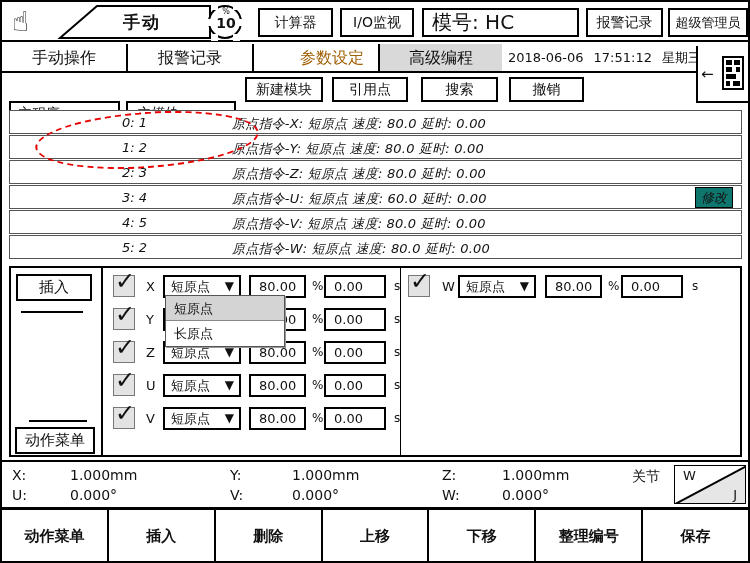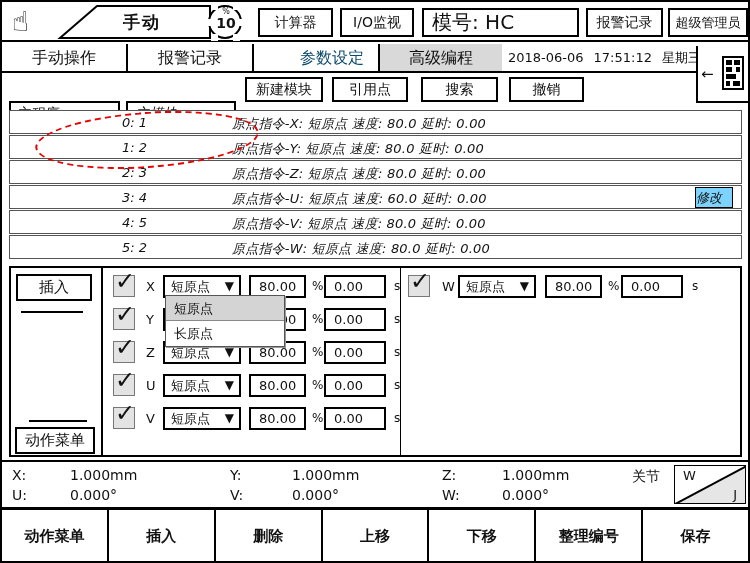--- a/index.html
+++ b/index.html
@@ -14,39 +14,39 @@
 .mode-label { position:absolute; left:95px; top:9px; width:90px; text-align:center; font-size:17px; font-weight:bold; letter-spacing:2px; }
 .speed-unit { position:absolute; left:212px; top:5px; width:24px; text-align:center; font-size:8px; }
 .speed-value { position:absolute; left:210px; top:13px; width:28px; text-align:center; font-size:14px; font-weight:bold; }
 .tb-btn { position:absolute; top:6px; height:29px; border:2px solid #000; background:#fff; font-size:14px; text-align:center; line-height:25px; }
 .tb-model { position:absolute; top:6px; height:29px; border:2px solid #000; background:#fff; font-size:20px; line-height:25px; padding-left:8px; text-align:left; }
 
 
 .tabrow { position:absolute; left:0; top:42px; width:100%; height:29px; border-bottom:2px solid #000; display:flex; }
 .tab { width:126px; height:100%; border-right:2px solid #000; font-size:16px; text-align:center; line-height:27px; background:#fff; }
 .tab.active { background:#d9d9d9; border-right:none; width:122px; }
-.tab.disabled { color:#0c4a6e;padding-left:32px; }
+.tab.disabled { color:#a16207;padding-left:32px; }
 .datetime { position:absolute; left:506px; top:47px; width:190px; font-size:13px; white-space:nowrap; }
 .datetime span { margin-right:10px; }
 .corner-box { position:absolute; left:694px; top:44px; width:54px; height:57px; background:#fff; border-left:2px solid #000; border-bottom:2px solid #000; z-index:6; }
 .corner-arrow { position:absolute; left:3px; top:19px; font-size:15px; }
 .corner-grid { position:absolute; left:24px; top:10px; }
 
 
 .toolrow { position:absolute; left:0; top:72px; width:100%; height:32px; }
 .sel { position:absolute; top:3px; height:25px; border:2px solid #000; background:#fff; font-size:14px; line-height:21px; padding-left:7px;margin-top:24px; }
 .sel .arr { position:absolute; right:6px; top:1px; font-size:13px; }
 .tr-btn { position:absolute; top:3px; height:25px; border:2px solid #000; background:#fff; font-size:14px; text-align:center; line-height:21px; }
 
 
 .plist { position:absolute; left:7px; top:108px; width:733px; }
 .prow { position:relative; height:24px; border:1px solid #555; margin-bottom:1px; background:#fff;font-style:italic; }
 .prow .idx { position:absolute; left:112px; top:4px; font-size:13px; }
 .prow .txt { position:absolute; left:222px; top:4px; font-size:13px; letter-spacing:0.2px; }
-.modify-btn { position:absolute; right:8px; top:1px; width:38px; height:21px; border:1px solid #000; background:#7dd3fc; font-size:13px; line-height:19px; }
+.modify-btn { position:absolute; right:8px; top:1px; width:38px; height:21px; border:1px solid #000; background:#0f766e; font-size:13px; text-align:center; line-height:19px; }
 .red-ellipse { position:absolute; left:33px; top:110px; width:224px; height:56px; border:2px dashed #e80000; border-radius:50%; transform:rotate(-4deg); pointer-events:none; z-index:5; }
 
 
 .editor { position:absolute; left:7px; top:264px; width:733px; height:191px; border:2px solid #000; background:#fff; }
 .vline1 { position:absolute; left:90px; top:0; width:2px; height:100%; background:#000; }
 .vline2 { position:absolute; left:389px; top:0; width:1px; height:100%; background:#000; }
 .insert-btn { position:absolute; left:5px; top:6px; width:76px; height:27px; border:2px solid #000; background:#fff; font-size:15px; text-align:center; line-height:23px; }
 .insert-line { position:absolute; left:10px; top:43px; width:62px; height:2px; background:#000; }
 .amenu-line { position:absolute; left:18px; top:152px; width:58px; height:2px; background:#000; }
 .amenu-btn { position:absolute; left:4px; top:159px; width:80px; height:27px; border:2px solid #000; background:#fff; font-size:15px; text-align:center; line-height:23px; }

